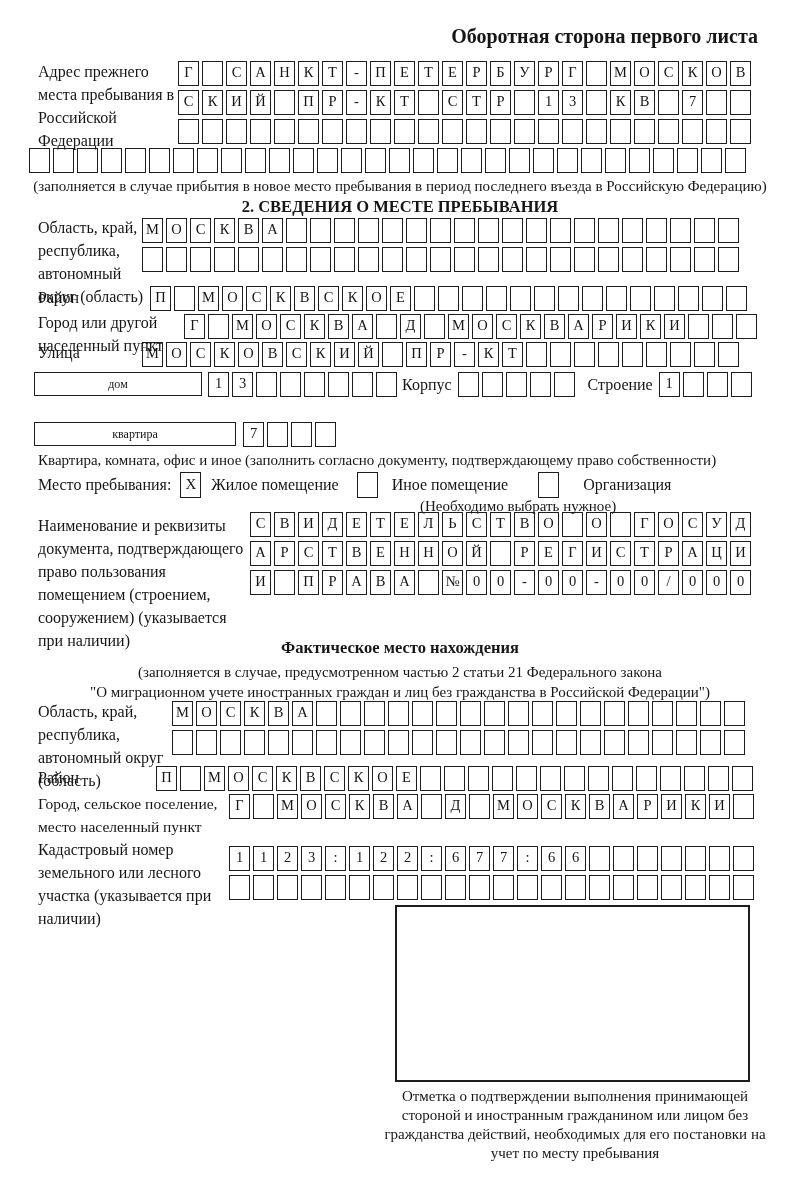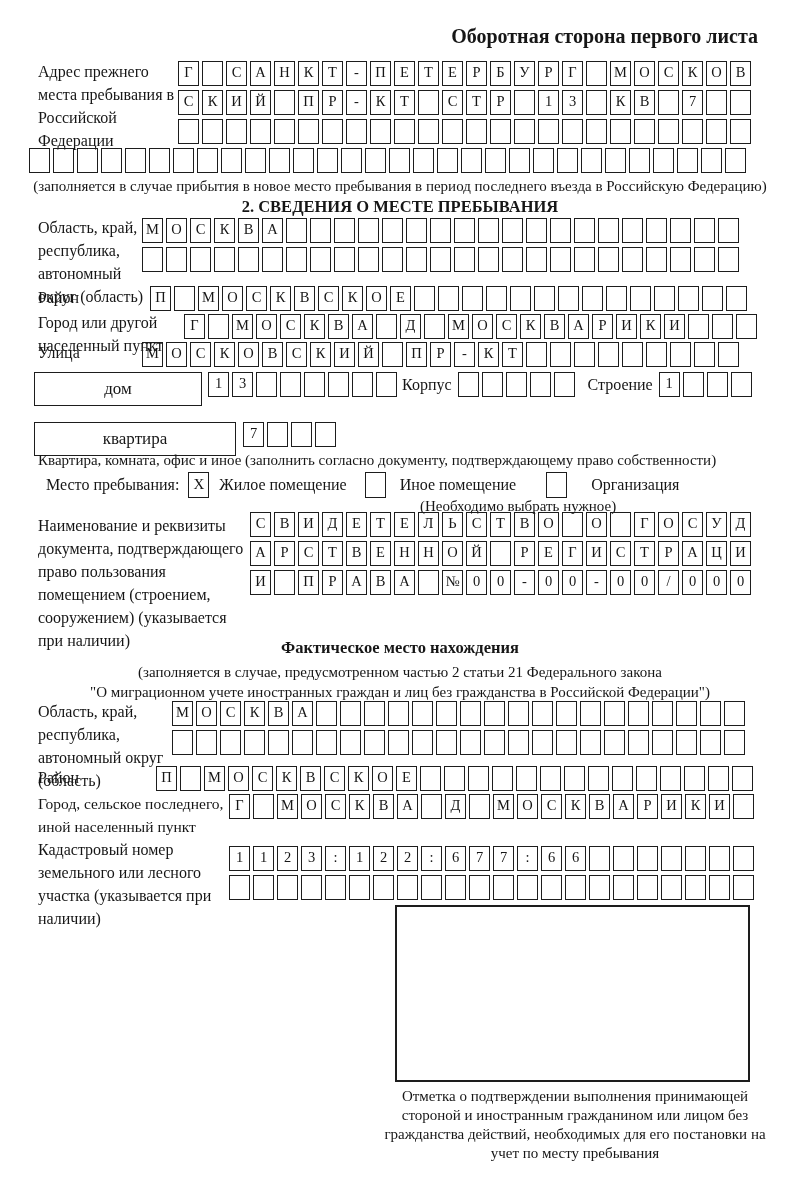--- a/index.html
+++ b/index.html
@@ -7,25 +7,25 @@
   .page{position:relative;width:800px;height:1180px;background:#fff;overflow:hidden;}
   .abs{position:absolute;}
   .lbl{font-size:16px;line-height:23px;}
   .note{font-size:15px;line-height:19px;}
   .center{width:800px;left:0;text-align:center;}
   .title{font-weight:bold;font-size:16.5px;}
   .colrows{display:flex;flex-direction:column;gap:4px;}
   .cellrow{display:flex;}
   .cell{flex:0 0 auto;width:21px;height:25px;border:1.6px solid #1d1d1d;box-sizing:border-box;
         margin-right:3px;text-align:center;font-size:14.5px;line-height:21px;}
-  .widebox{border:1.6px solid #1d1d1d;box-sizing:border-box;height:34px;display:flex;
-           align-items:center;justify-content:center;font-size:17px;}
+  .widebox{border:1.6px solid #1d1d1d;box-sizing:border-box;height:24px;display:flex;
+           align-items:center;justify-content:center;font-size:12px;}
   .checkbox{flex:0 0 auto;width:21px;height:26px;border:1.6px solid #1d1d1d;box-sizing:border-box;
             text-align:center;font-size:15px;line-height:23px;}
-  .inline-lbl{font-size:16px;line-height:26px;white-space:nowrap;margin-left:8px;}
+  .inline-lbl{font-size:16px;line-height:26px;white-space:nowrap;}
   .stamp{border:2px solid #1d1d1d;box-sizing:border-box;background:#fff;}
 </style>
 </head>
 <body>
 
 <div class="page">
 
   <div class="abs title" style="top:25px;right:42px;font-size:20px;">Оборотная сторона первого листа</div>
 
   <div class="abs lbl" style="left:38px;top:60px;width:150px;">Адрес прежнего места пребывания в Российской Федерации</div>
@@ -495,21 +495,21 @@
       <span class="cell"></span>
       <span class="cell"></span>
       <span class="cell"></span>
       <span class="cell"></span>
       <span class="cell"></span>
       <span class="cell"></span>
       <span class="cell"></span>
       <span class="cell"></span>
     </div>
 
-  <div class="abs lbl" style="left:38px;top:792px;width:200px;font-size:15.5px;">Город, сельское последнего, иной населенный пункт</div>
+  <div class="abs lbl" style="left:38px;top:792px;width:200px;font-size:15.5px;">Город, сельское поселение, место населенный пункт</div>
   <div class="abs cellrow" style="left:229px;top:794px;">
       <span class="cell">Г</span>
       <span class="cell"></span>
       <span class="cell">М</span>
       <span class="cell">О</span>
       <span class="cell">С</span>
       <span class="cell">К</span>
       <span class="cell">В</span>
       <span class="cell">А</span>
       <span class="cell"></span>

